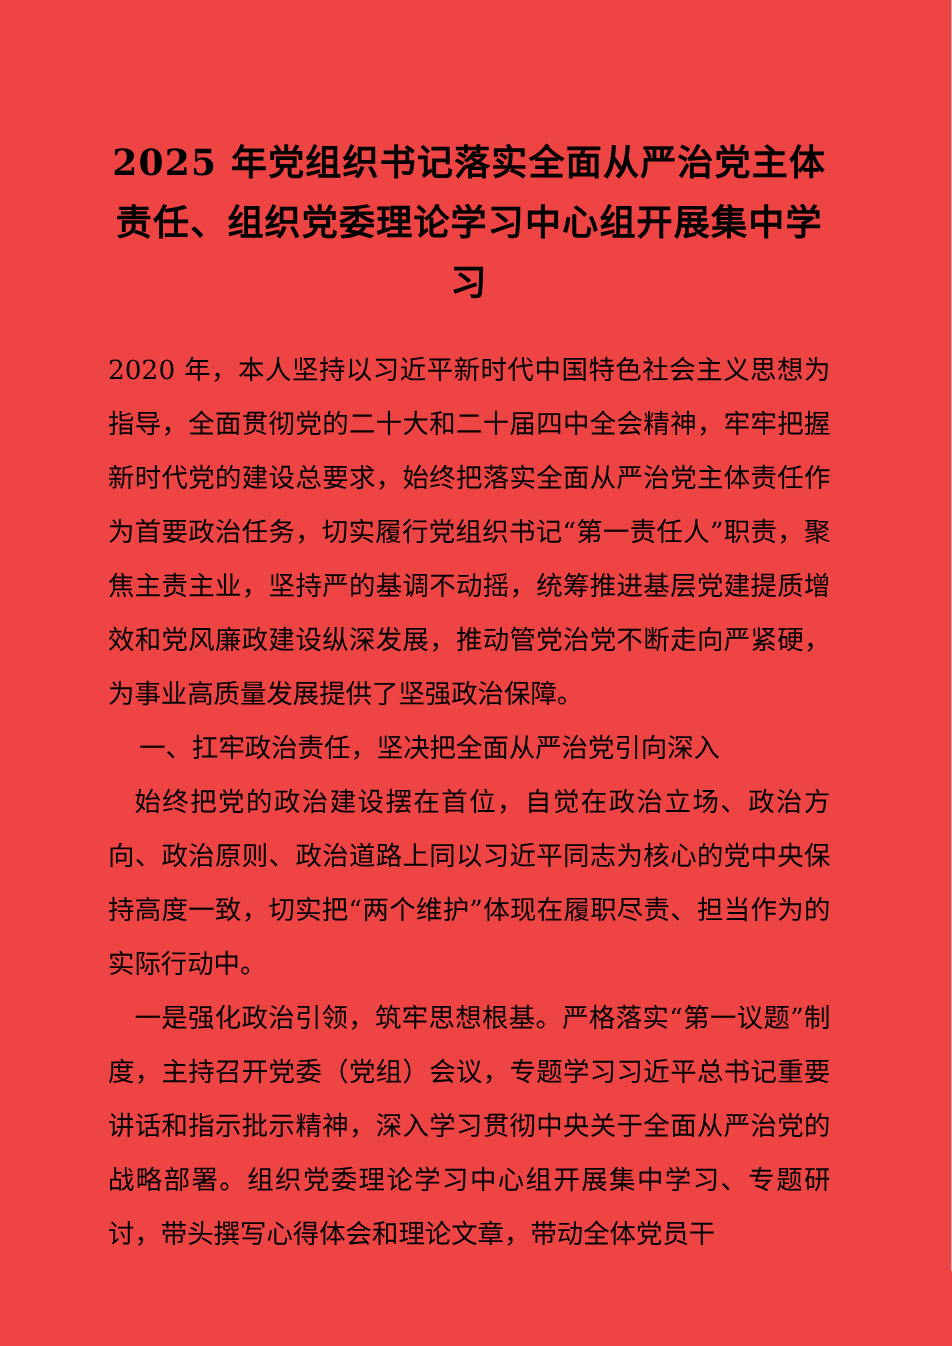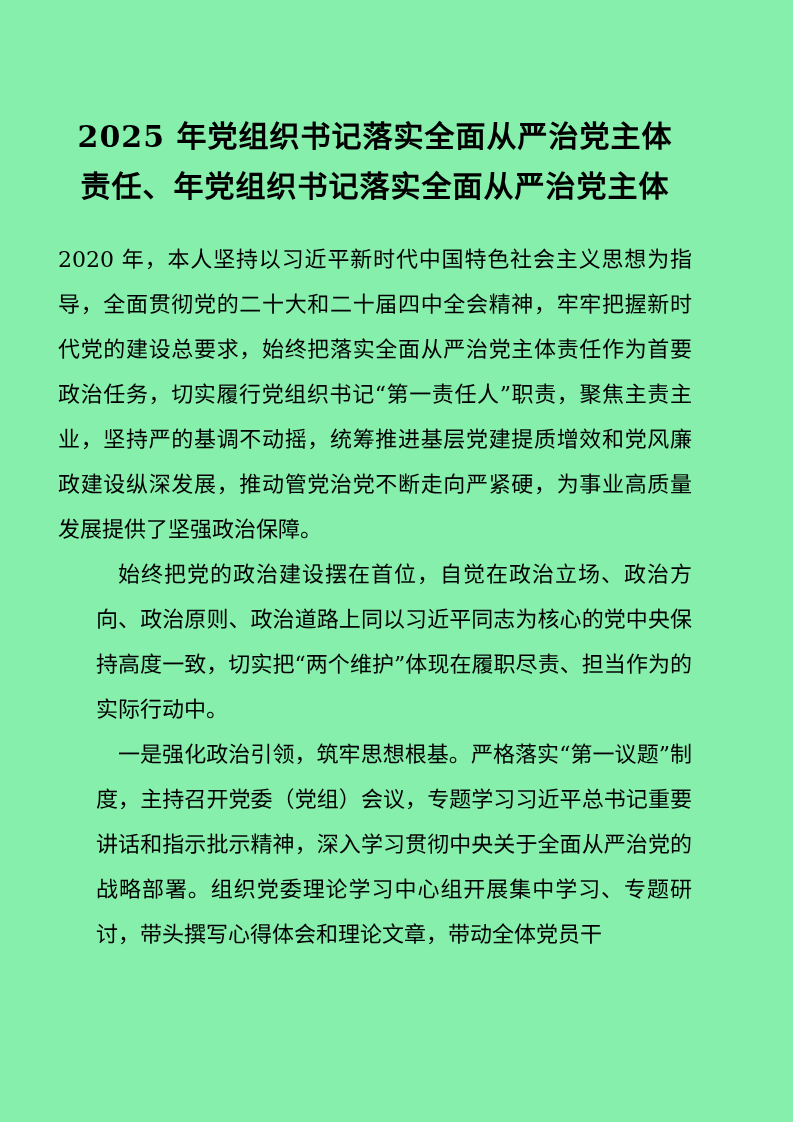--- a/index.html
+++ b/index.html
@@ -5,23 +5,23 @@
   html, body {
     margin: 0;
     padding: 0;
     background: #ffffff;
   }
   .page {
     position: relative;
     width: 793px;
     height: 1122px;
     margin: 0 auto;
-    background: #86efac;
+    background: #ef4444;
     box-sizing: border-box;
-    padding: 112px 101px 0 58px;
+    padding: 112px 101px 0 90px;
     overflow: hidden;
     color: #000000;
   }
   .doc-title {
     margin: 0;
     font-family: "DejaVu Serif", "Liberation Serif", serif;
     font-weight: bold;
     font-size: 30px;
     line-height: 50px;
     text-align: center;
@@ -45,32 +45,32 @@
     padding: 0;
   }
   .para.opening {
     text-indent: 0;
   }
   .para.heading {
     text-indent: 26px;
   }
   .para.indent {
     text-indent: 22px;
-    margin-left: 38px;
   }
 </style>
 </head>
 <body>
 
 <div class="page">
 
   <h1 class="doc-title">
     <span class="title-line">2025 年党组织书记落实全面从严治党主体</span>
-    <span class="title-line">责任、年党组织书记落实全面从严治党主体</span>
+    <span class="title-line">责任、组织党委理论学习中心组开展集中学习</span>
   </h1>
 
   <div class="doc-body">
     <p class="para opening">2020 年，本人坚持以习近平新时代中国特色社会主义思想为指导，全面贯彻党的二十大和二十届四中全会精神，牢牢把握新时代党的建设总要求，始终把落实全面从严治党主体责任作为首要政治任务，切实履行党组织书记“第一责任人”职责，聚焦主责主业，坚持严的基调不动摇，统筹推进基层党建提质增效和党风廉政建设纵深发展，推动管党治党不断走向严紧硬，为事业高质量发展提供了坚强政治保障。</p>
+    <p class="para heading">一、扛牢政治责任，坚决把全面从严治党引向深入</p>
     <p class="para indent">始终把党的政治建设摆在首位，自觉在政治立场、政治方向、政治原则、政治道路上同以习近平同志为核心的党中央保持高度一致，切实把“两个维护”体现在履职尽责、担当作为的实际行动中。</p>
     <p class="para indent">一是强化政治引领，筑牢思想根基。严格落实“第一议题”制度，主持召开党委（党组）会议，专题学习习近平总书记重要讲话和指示批示精神，深入学习贯彻中央关于全面从严治党的战略部署。组织党委理论学习中心组开展集中学习、专题研讨，带头撰写心得体会和理论文章，带动全体党员干</p>
   </div>
 
 </div>
 
 </body></html>

